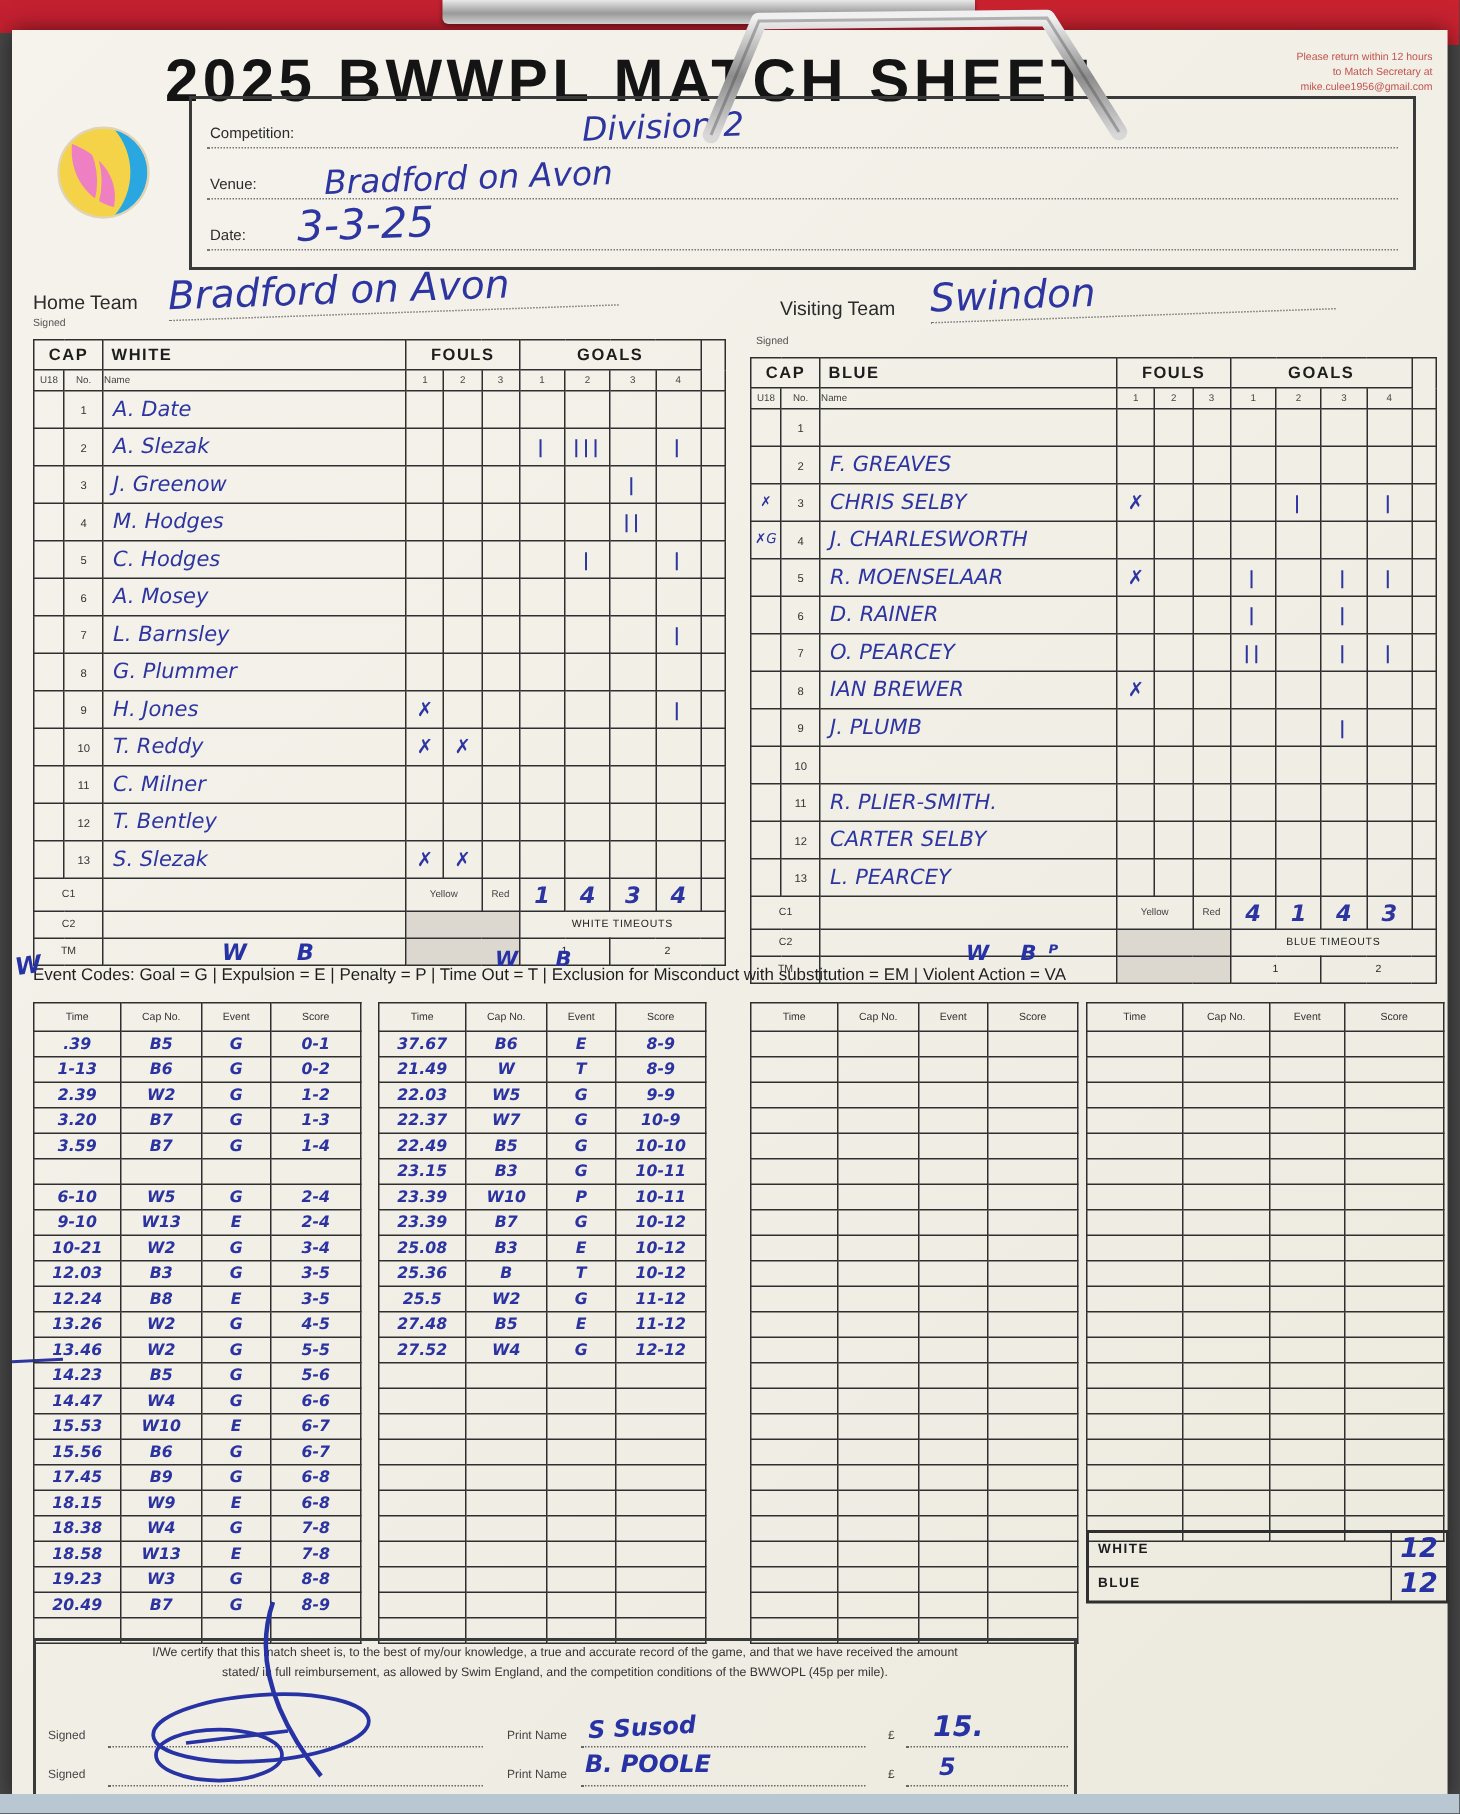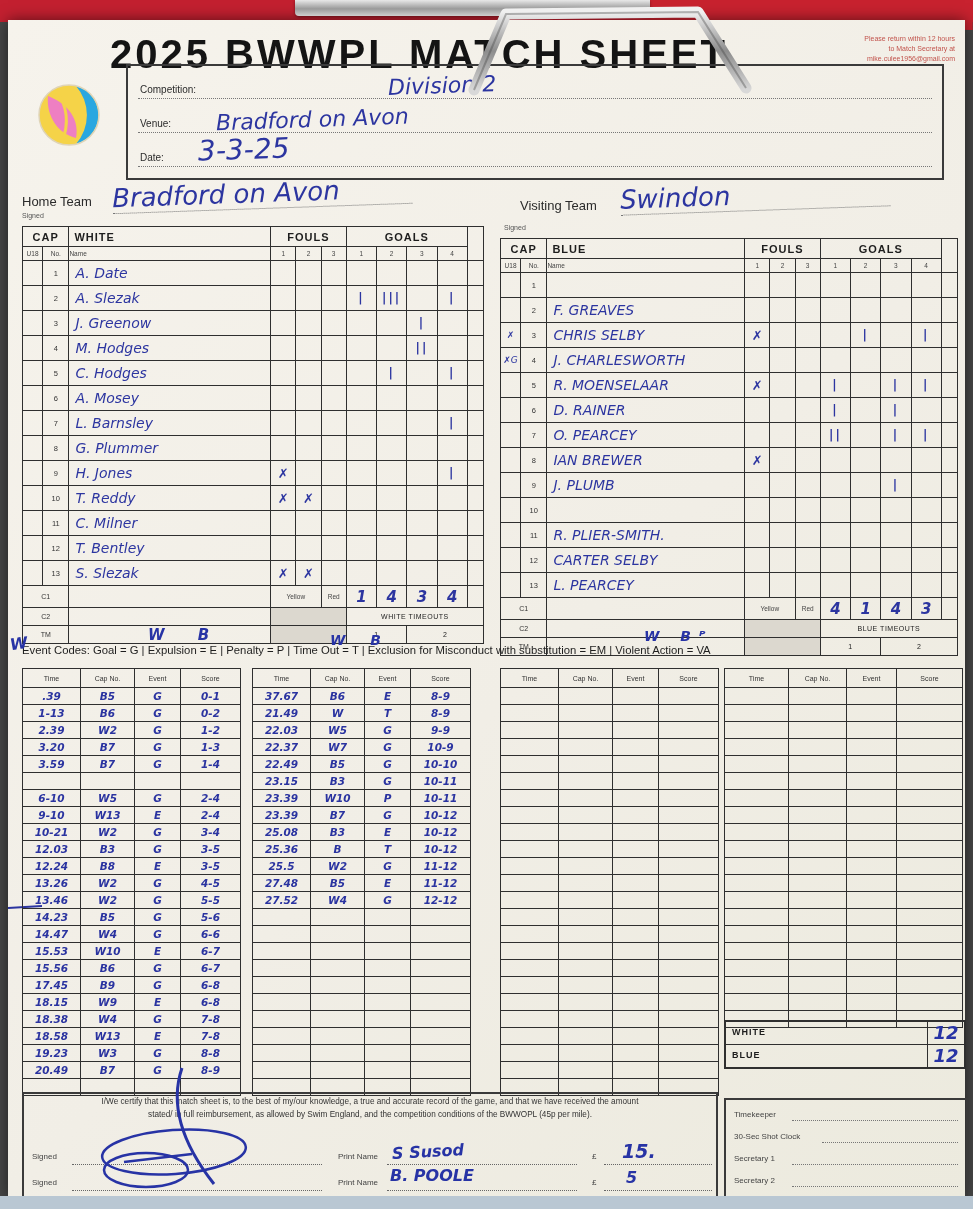--- a/index.html
+++ b/index.html
@@ -1267,38 +1267,20 @@
       </div>
 
       <svg style="position:absolute;left:40px;top:-28px;overflow:visible;" width="220" height="130">
         <ellipse cx="110" cy="86" rx="72" ry="22" fill="none" stroke="#2733a5" stroke-width="2.5" transform="rotate(-4 110 86)"></ellipse>
         <ellipse cx="82" cy="104" rx="42" ry="17" fill="none" stroke="#2733a5" stroke-width="2.5"></ellipse>
         <path d="M150,118 C120,80 105,40 118,2" fill="none" stroke="#2733a5" stroke-width="3"></path>
         <path d="M60,96 L128,88" fill="none" stroke="#2733a5" stroke-width="2.5"></path>
       </svg>
     </div>
 
-    <div class="abs officials">
-      <div class="off-row" style="top:10px;">
-        <span>Timekeeper</span>
-        <span class="off-line" style="left:58px;"></span>
-      </div>
-      <div class="off-row" style="top:32px;">
-        <span>30-Sec Shot Clock</span>
-        <span class="off-line" style="left:88px;"></span>
-      </div>
-      <div class="off-row" style="top:54px;">
-        <span>Secretary 1</span>
-        <span class="off-line" style="left:58px;"></span>
-      </div>
-      <div class="off-row" style="top:76px;">
-        <span>Secretary 2</span>
-        <span class="off-line" style="left:58px;"></span>
-      </div>
-    </div>
 
   </div>
 
   <div class="clipbar"></div>
   <svg style="position:absolute;left:440px;top:0;" width="340" height="96">
     <defs>
       <linearGradient id="metal" x1="0" y1="0" x2="0" y2="1">
         <stop offset="0" stop-color="#f0f0f0"></stop>
           <stop offset=".5" stop-color="#8d8d8d"></stop>
           <stop offset="1" stop-color="#d8d8d8"></stop>

